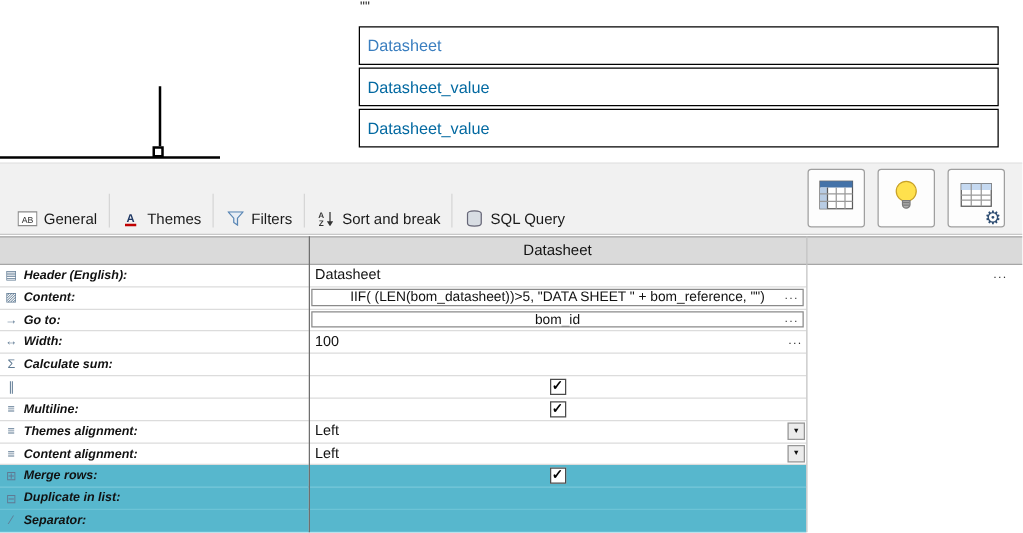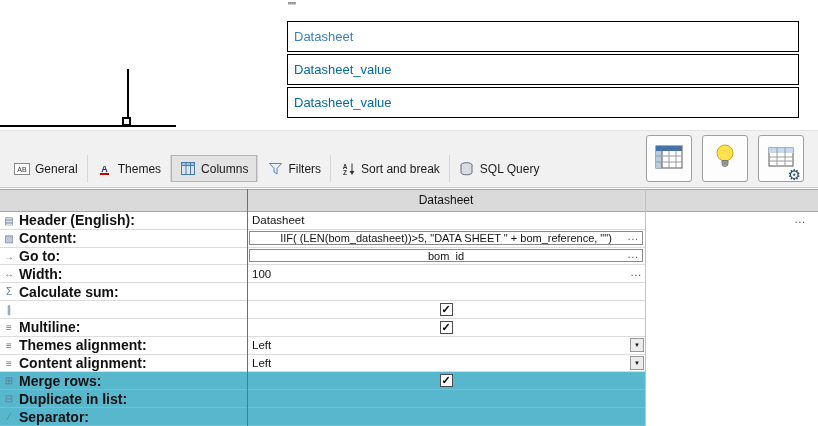--- a/index.html
+++ b/index.html
@@ -15,21 +15,21 @@
   .sep-quotes { position:absolute; left:288px; top:0px; font-size:11px; color:#222; }
   .preview { position:absolute; left:287px; top:21px; width:512px; }
   .pcell { box-sizing:border-box; border:1px solid #000; background:#fff; height:31px;
            line-height:29px; padding-left:6px; font-size:13px; margin-bottom:2px; color:#0369a1; }
   .pcell.phead { color:#3a7ebf; }
 
   
   .toolbar { position:absolute; left:0; top:130px; width:818px; height:58px; background:#f1f1f1;
              border-top:1px solid #e4e4e4; border-bottom:1px solid #c8c8c8; box-sizing:border-box; }
   .tabs { position:absolute; left:5px; top:23px; height:29px; display:flex; align-items:center; }
-  .tab { display:flex; align-items:center; gap:5px; padding:0 9px; height:27px; font-size:12px;
+  .tab { display:flex; align-items:flex-end; gap:5px; padding:0 9px; height:27px; font-size:12px;
          color:#1a1a1a; cursor:default; white-space:nowrap; }
   .tab + .tab { border-left:1px solid #d6d6d6; }
   .tab.selected { background:#e3e3e3; box-shadow:inset 0 0 0 1px #b3b3b3; }
   .ticon { display:inline-flex; width:16px; height:14px; align-items:center; justify-content:center; }
 
   .big-buttons { position:absolute; right:14px; top:4px; display:flex; gap:10px; }
   .bigbtn { width:46px; height:47px; background:#fdfdfd; border:1px solid #9f9f9f; border-radius:3px;
             display:flex; align-items:center; justify-content:center; position:relative; box-sizing:border-box; }
   .gear { position:absolute; right:2px; bottom:-1px; font-size:15px; color:#2e4d72; line-height:1; }
 
@@ -39,21 +39,21 @@
   .col-title { position:absolute; left:247px; top:0; width:398px; height:21px; line-height:21px;
                text-align:center; font-size:12px; color:#111; }
   .v-dark  { position:absolute; left:247px; top:189px; width:1px; height:237px; background:#6f6f6f; z-index:6; }
   .v-light { position:absolute; left:645px; top:189px; width:1px; height:237px; background:#c2c2c2; z-index:5; }
 
   .grid-body { position:absolute; left:0; top:212px; width:818px; }
   .prow { display:flex; height:17.83px; }
   .lcell { width:247px; box-sizing:border-box; display:flex; align-items:center; gap:3px;
            padding-left:2px; border-bottom:1px solid #dcdcdc; overflow:hidden; }
   .ric { width:14px; display:inline-flex; justify-content:center; font-size:10px; color:#5f7a93; flex:0 0 14px; }
-  .ltext { font-weight:bold; font-size:14px; white-space:nowrap; }
+  .ltext { font-weight:bold; font-size:10px; white-space:nowrap;font-style:italic; }
   .vcell { width:398px; box-sizing:border-box; position:relative; display:flex; align-items:center;
            padding-left:5px; font-size:11.5px; border-bottom:1px solid #dcdcdc; overflow:visible; }
   .vcell.center { justify-content:center; padding-left:0; }
   .filler { flex:1; position:relative; }
   .ell-end { position:absolute; right:12px; top:2px; font-size:10px; color:#333; letter-spacing:1px; }
 
   .expr-box { position:absolute; left:2px; right:2px; top:1px; bottom:2px; background:#fff;
               border:1px solid #8a8a8a; display:flex; align-items:center; justify-content:center;
               font-size:11px; white-space:nowrap; overflow:hidden; }
   .expr-box .ell { position:absolute; right:3px; top:50%; transform:translateY(-60%); font-size:10px;
@@ -96,31 +96,20 @@
     </div>
     <div class="tab">
       <span class="ticon">
         <svg width="13" height="14" viewBox="0 0 13 14">
             <text x="6.5" y="9.5" font-size="9" font-weight="bold" text-anchor="middle" fill="#1f3864">A</text>
             <rect x="2" y="11" width="9" height="2" fill="#c00000"></rect>
           </svg>
       </span>
       <span>Themes</span>
     </div>
-    <div class="tab selected">
-      <span class="ticon">
-        <svg width="14" height="13" viewBox="0 0 14 13">
-            <rect x="0.5" y="0.5" width="13" height="12" fill="#dce6f2" stroke="#4a78b0"></rect>
-            <rect x="0.5" y="0.5" width="13" height="3" fill="#9dc3e6" stroke="#4a78b0"></rect>
-            <line x1="5" y1="0.5" x2="5" y2="12.5" stroke="#4a78b0"></line>
-            <line x1="9.5" y1="0.5" x2="9.5" y2="12.5" stroke="#4a78b0"></line>
-          </svg>
-      </span>
-      <span>Columns</span>
-    </div>
     <div class="tab">
       <span class="ticon">
         <svg width="13" height="12" viewBox="0 0 13 12">
             <polygon points="0.5,0.5 12.5,0.5 8,5.5 8,11 5,9 5,5.5" fill="#e8eef5" stroke="#5b87b5"></polygon>
           </svg>
       </span>
       <span>Filters</span>
     </div>
     <div class="tab">
       <span class="ticon">

